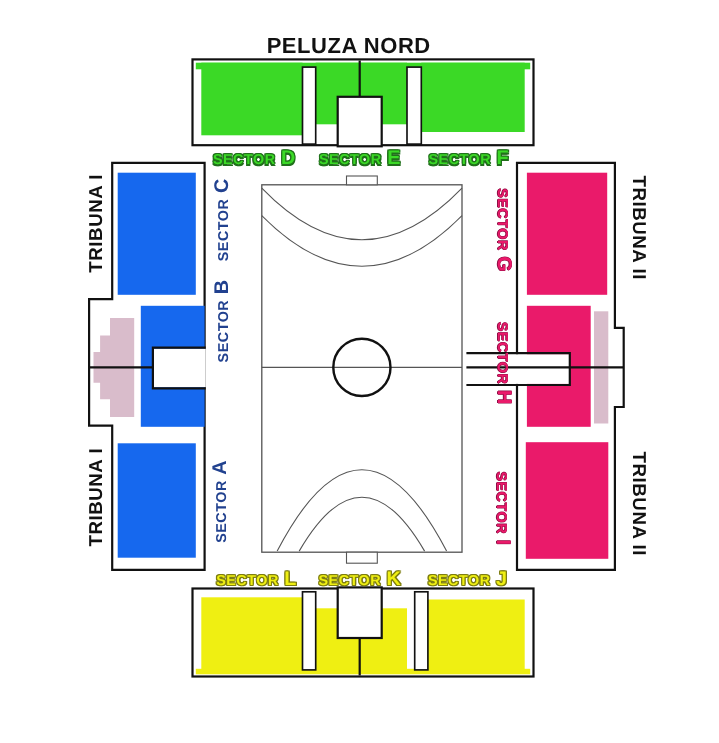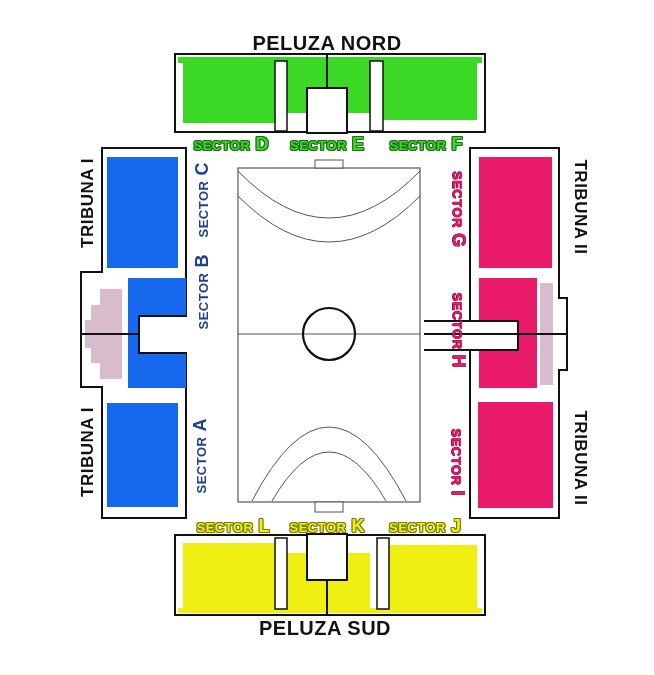--- a/index.html
+++ b/index.html
@@ -90,22 +90,21 @@
       <rect x="315" y="502" width="28" height="10" fill="#fff" style="stroke:var(--court-line)" stroke-width="1"></rect>
       <path d="M238,171 Q329,265 420,171" fill="none" style="stroke:var(--court-line)" stroke-width="1"></path>
       <path d="M238,196 Q329,288 420,196" fill="none" style="stroke:var(--court-line)" stroke-width="1"></path>
       <path d="M252,501 Q329,353 406,501" fill="none" style="stroke:var(--court-line)" stroke-width="1"></path>
       <path d="M272,501 Q329,403 386,501" fill="none" style="stroke:var(--court-line)" stroke-width="1"></path>
       <line x1="238" y1="334" x2="420" y2="334" style="stroke:var(--court-line)" stroke-width="1.2"></line>
       <circle cx="329" cy="334" r="26" fill="none" stroke="#111" stroke-width="2.2"></circle>
     </g>
   </svg>
 
-  <div class="peluza" style="left:327px;top:43px;">PELUZA NORD</div>
-  <div class="peluza" style="left:325px;top:628px;">PELUZA SUD</div>
+  <div class="peluza" style="left:317px;top:43px;">PELUZA NORD</div>
 
   <div class="tribuna lbl rot-left" style="left:88px;top:203px;">TRIBUNA I</div>
   <div class="tribuna lbl rot-left" style="left:88px;top:452px;">TRIBUNA I</div>
   <div class="tribuna lbl rot-right" style="left:580px;top:207px;">TRIBUNA II</div>
   <div class="tribuna lbl rot-right" style="left:580px;top:458px;">TRIBUNA II</div>
 
   <div class="lbl c-north" style="left:231px;top:144px;">
     <span class="w">SECTOR</span>
     <span class="big">D</span>
   </div>

